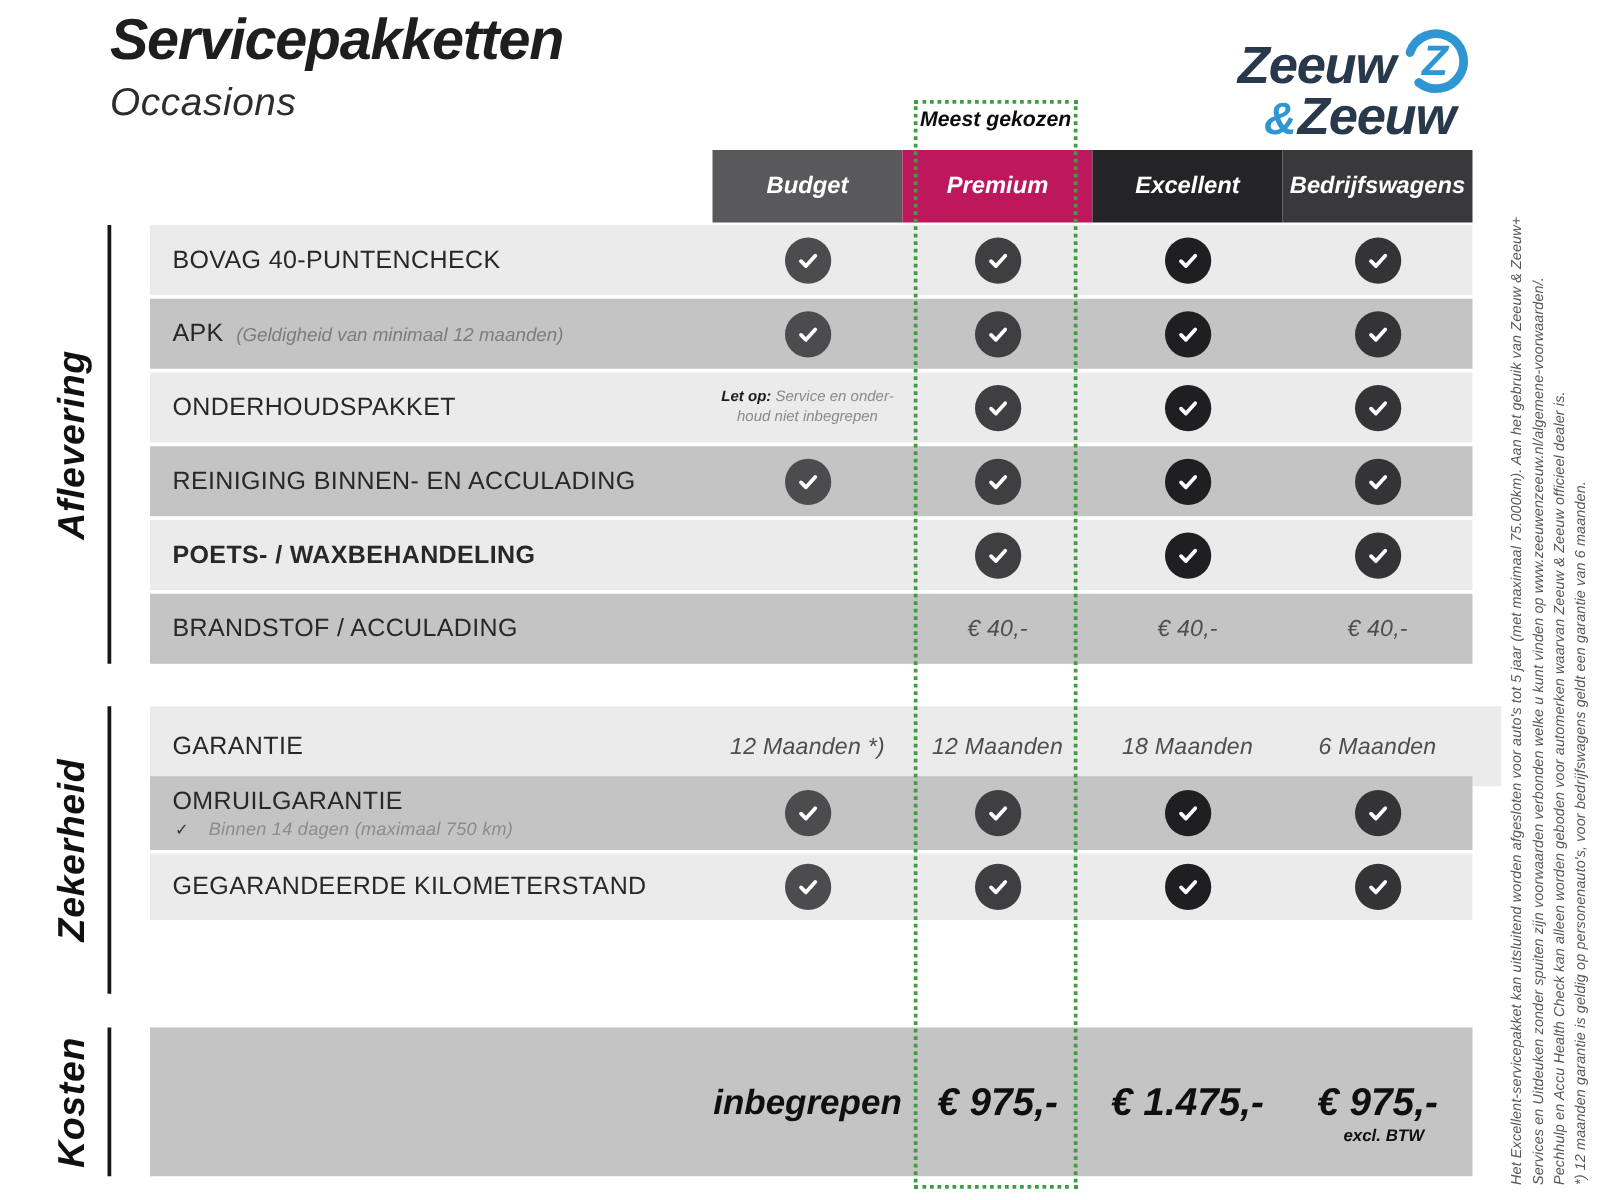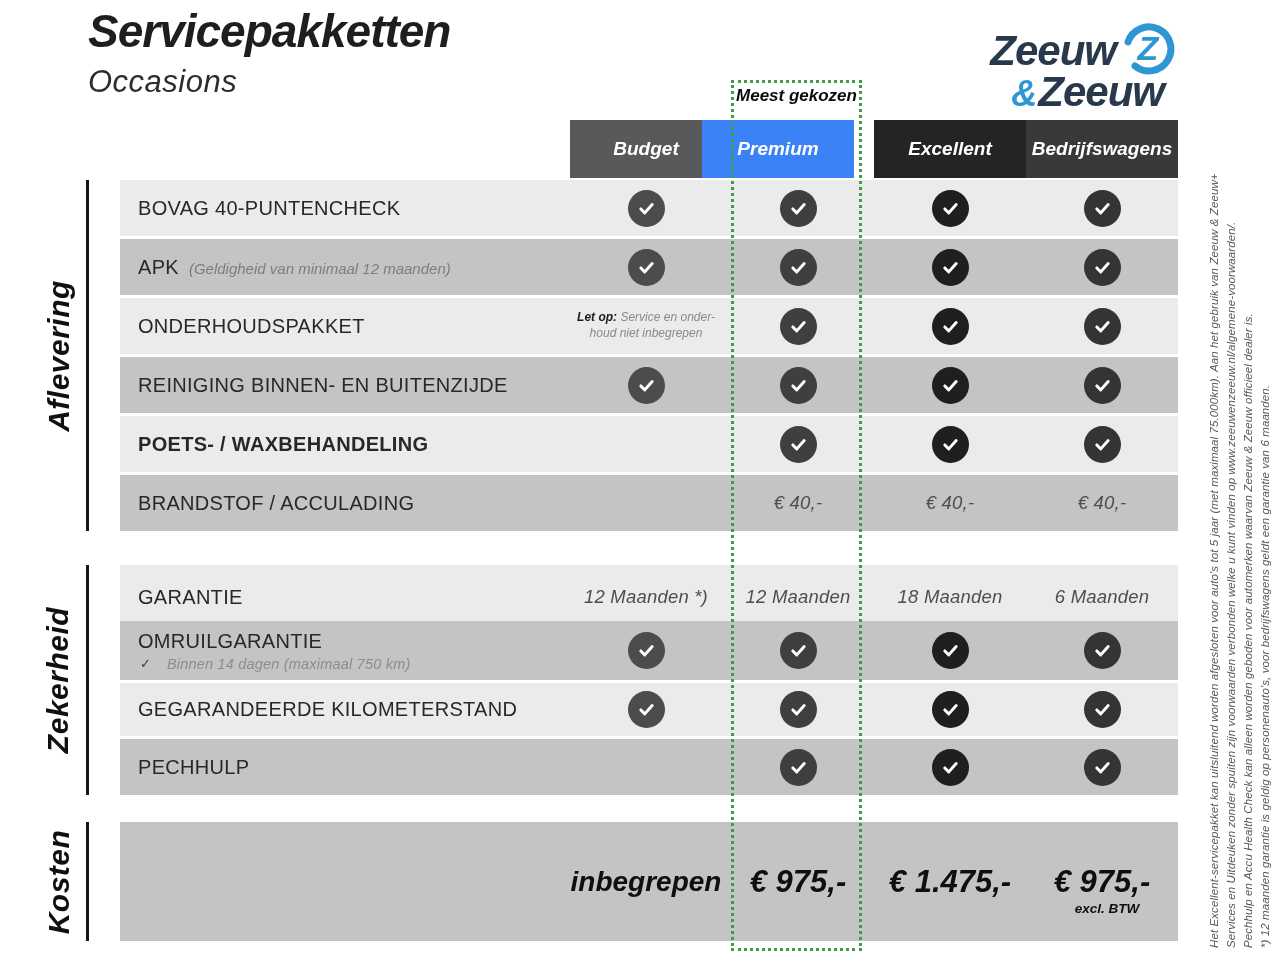--- a/index.html
+++ b/index.html
@@ -64,21 +64,21 @@
     </span>
   </div>
   <div class="logo-line2">
     <span class="logo-amp">&amp;</span>
     <span class="logo-word">Zeeuw</span>
   </div>
 </div>
 
 <div id="table-layer" class="abs" style="left:0;top:0;width:1280px;height:960px;">
     <div class="abs header-cell" style="left: 570px; background: rgb(89, 89, 91);">Budget</div>
-    <div class="abs header-cell" style="left: 702px; background: #3b82f6;">Premium</div>
+    <div class="abs header-cell" style="left: 722px; background: #be185d;">Premium</div>
     <div class="abs header-cell" style="left: 874px; background: rgb(36, 36, 39);">Excellent</div>
     <div class="abs header-cell" style="left: 1026px; background: rgb(57, 57, 60);">Bedrijfswagens</div>
     <div class="abs row-bg row-light" style="top: 180px; height: 56px;">
       <div class="abs row-label-block">
         <div class="row-label">
           <div style="display: inline;">BOVAG 40-PUNTENCHECK</div>
         </div>
       </div>
       <div class="abs cell" style="left: 450px;">
         <div class="check" style="background: rgb(76, 76, 78);">
@@ -172,21 +172,21 @@
         <div class="check" style="background: rgb(52, 52, 55);">
           <svg width="21" height="21" viewBox="0 0 24 24">
             <path d="M5.5 12.5 L10 17 L18.5 7.5" stroke="#ffffff" stroke-width="3.4" fill="none" stroke-linecap="round" stroke-linejoin="round"></path>
           </svg>
         </div>
       </div>
     </div>
     <div class="abs row-bg row-dark" style="top: 357px; height: 56px;">
       <div class="abs row-label-block">
         <div class="row-label">
-          <div style="display: inline;">REINIGING BINNEN- EN BUITENZIJDE</div>
+          <div style="display: inline;">REINIGING BINNEN- EN ACCULADING</div>
         </div>
       </div>
       <div class="abs cell" style="left: 450px;">
         <div class="check" style="background: rgb(76, 76, 78);">
           <svg width="21" height="21" viewBox="0 0 24 24">
             <path d="M5.5 12.5 L10 17 L18.5 7.5" stroke="#ffffff" stroke-width="3.4" fill="none" stroke-linecap="round" stroke-linejoin="round"></path>
           </svg>
         </div>
       </div>
       <div class="abs cell" style="left: 602px;">
@@ -252,21 +252,21 @@
       </div>
       <div class="abs cell" style="left: 754px;">
         <div class="cell-text">€ 40,-</div>
       </div>
       <div class="abs cell" style="left: 906px;">
         <div class="cell-text">€ 40,-</div>
       </div>
     </div>
     <div class="abs section-line" style="top: 180px; height: 351px;"></div>
     <div class="abs section-label" style="width: 351px; left: -117.5px; top: 335.5px;">Aflevering</div>
-    <div class="abs row-bg row-light" style="top: 565px; height: 64px;">
+    <div class="abs row-bg row-light" style="top: 565px; height: 64px; padding-left: 23px;">
       <div class="abs row-label-block">
         <div class="row-label">
           <div style="display: inline;">GARANTIE</div>
         </div>
       </div>
       <div class="abs cell" style="left: 450px;">
         <div class="cell-text">12 Maanden *)</div>
       </div>
       <div class="abs cell" style="left: 602px;">
         <div class="cell-text">12 Maanden</div>
@@ -323,49 +323,20 @@
           <div style="display: inline;">GEGARANDEERDE KILOMETERSTAND</div>
         </div>
       </div>
       <div class="abs cell" style="left: 450px;">
         <div class="check" style="background: rgb(76, 76, 78);">
           <svg width="21" height="21" viewBox="0 0 24 24">
             <path d="M5.5 12.5 L10 17 L18.5 7.5" stroke="#ffffff" stroke-width="3.4" fill="none" stroke-linecap="round" stroke-linejoin="round"></path>
           </svg>
         </div>
       </div>
-      <div class="abs cell" style="left: 602px;">
-        <div class="check" style="background: rgb(63, 63, 66);">
-          <svg width="21" height="21" viewBox="0 0 24 24">
-            <path d="M5.5 12.5 L10 17 L18.5 7.5" stroke="#ffffff" stroke-width="3.4" fill="none" stroke-linecap="round" stroke-linejoin="round"></path>
-          </svg>
-        </div>
-      </div>
-      <div class="abs cell" style="left: 754px;">
-        <div class="check" style="background: rgb(31, 31, 34);">
-          <svg width="21" height="21" viewBox="0 0 24 24">
-            <path d="M5.5 12.5 L10 17 L18.5 7.5" stroke="#ffffff" stroke-width="3.4" fill="none" stroke-linecap="round" stroke-linejoin="round"></path>
-          </svg>
-        </div>
-      </div>
-      <div class="abs cell" style="left: 906px;">
-        <div class="check" style="background: rgb(52, 52, 55);">
-          <svg width="21" height="21" viewBox="0 0 24 24">
-            <path d="M5.5 12.5 L10 17 L18.5 7.5" stroke="#ffffff" stroke-width="3.4" fill="none" stroke-linecap="round" stroke-linejoin="round"></path>
-          </svg>
-        </div>
-      </div>
-    </div>
-    <div class="abs row-bg row-dark" style="top: 739px; height: 56px;">
-      <div class="abs row-label-block">
-        <div class="row-label">
-          <div style="display: inline;">PECHHULP</div>
-        </div>
-      </div>
-      <div class="abs cell" style="left: 450px;"></div>
       <div class="abs cell" style="left: 602px;">
         <div class="check" style="background: rgb(63, 63, 66);">
           <svg width="21" height="21" viewBox="0 0 24 24">
             <path d="M5.5 12.5 L10 17 L18.5 7.5" stroke="#ffffff" stroke-width="3.4" fill="none" stroke-linecap="round" stroke-linejoin="round"></path>
           </svg>
         </div>
       </div>
       <div class="abs cell" style="left: 754px;">
         <div class="check" style="background: rgb(31, 31, 34);">
           <svg width="21" height="21" viewBox="0 0 24 24">

